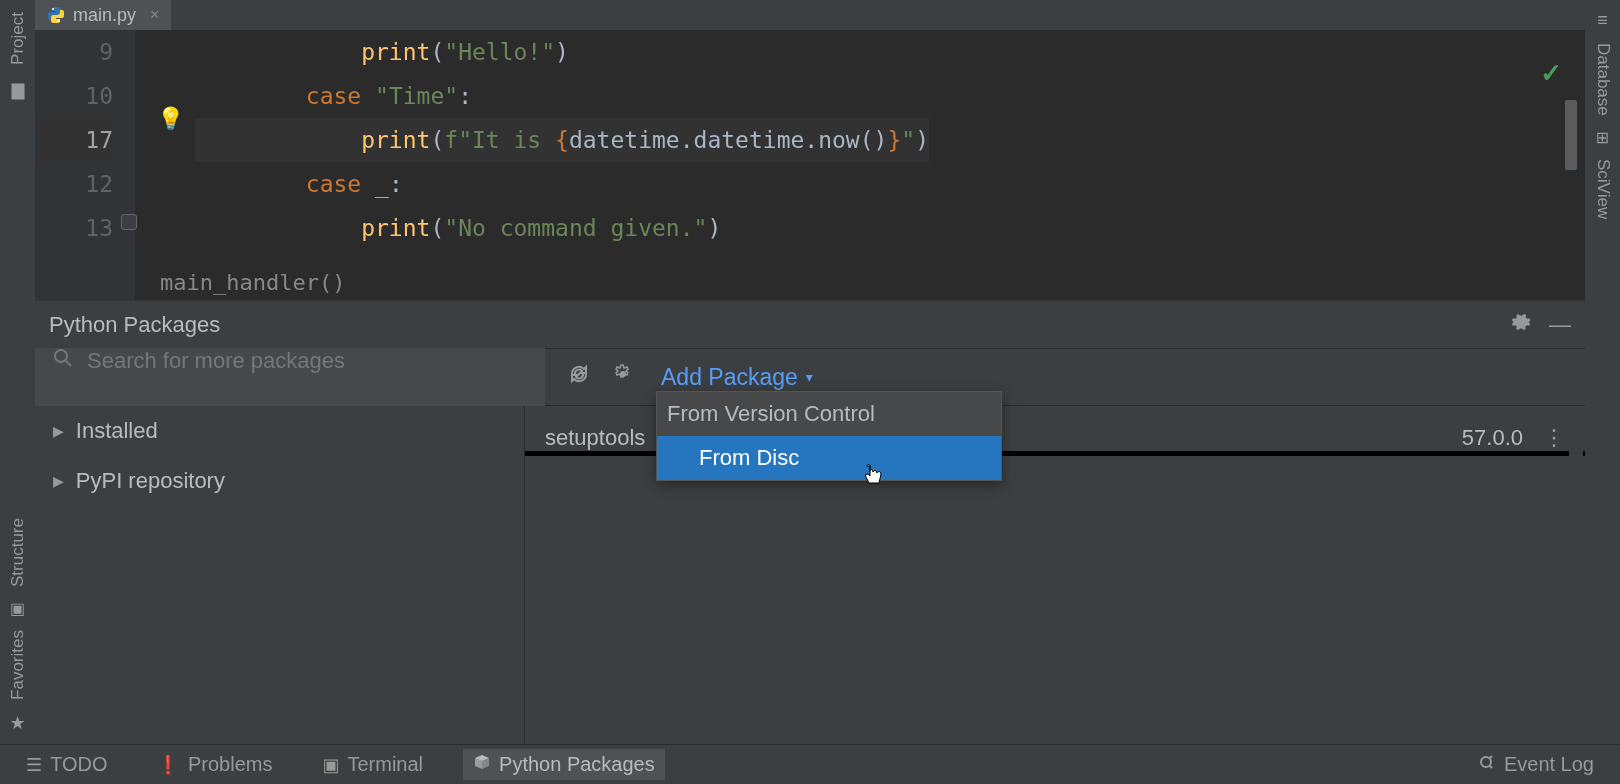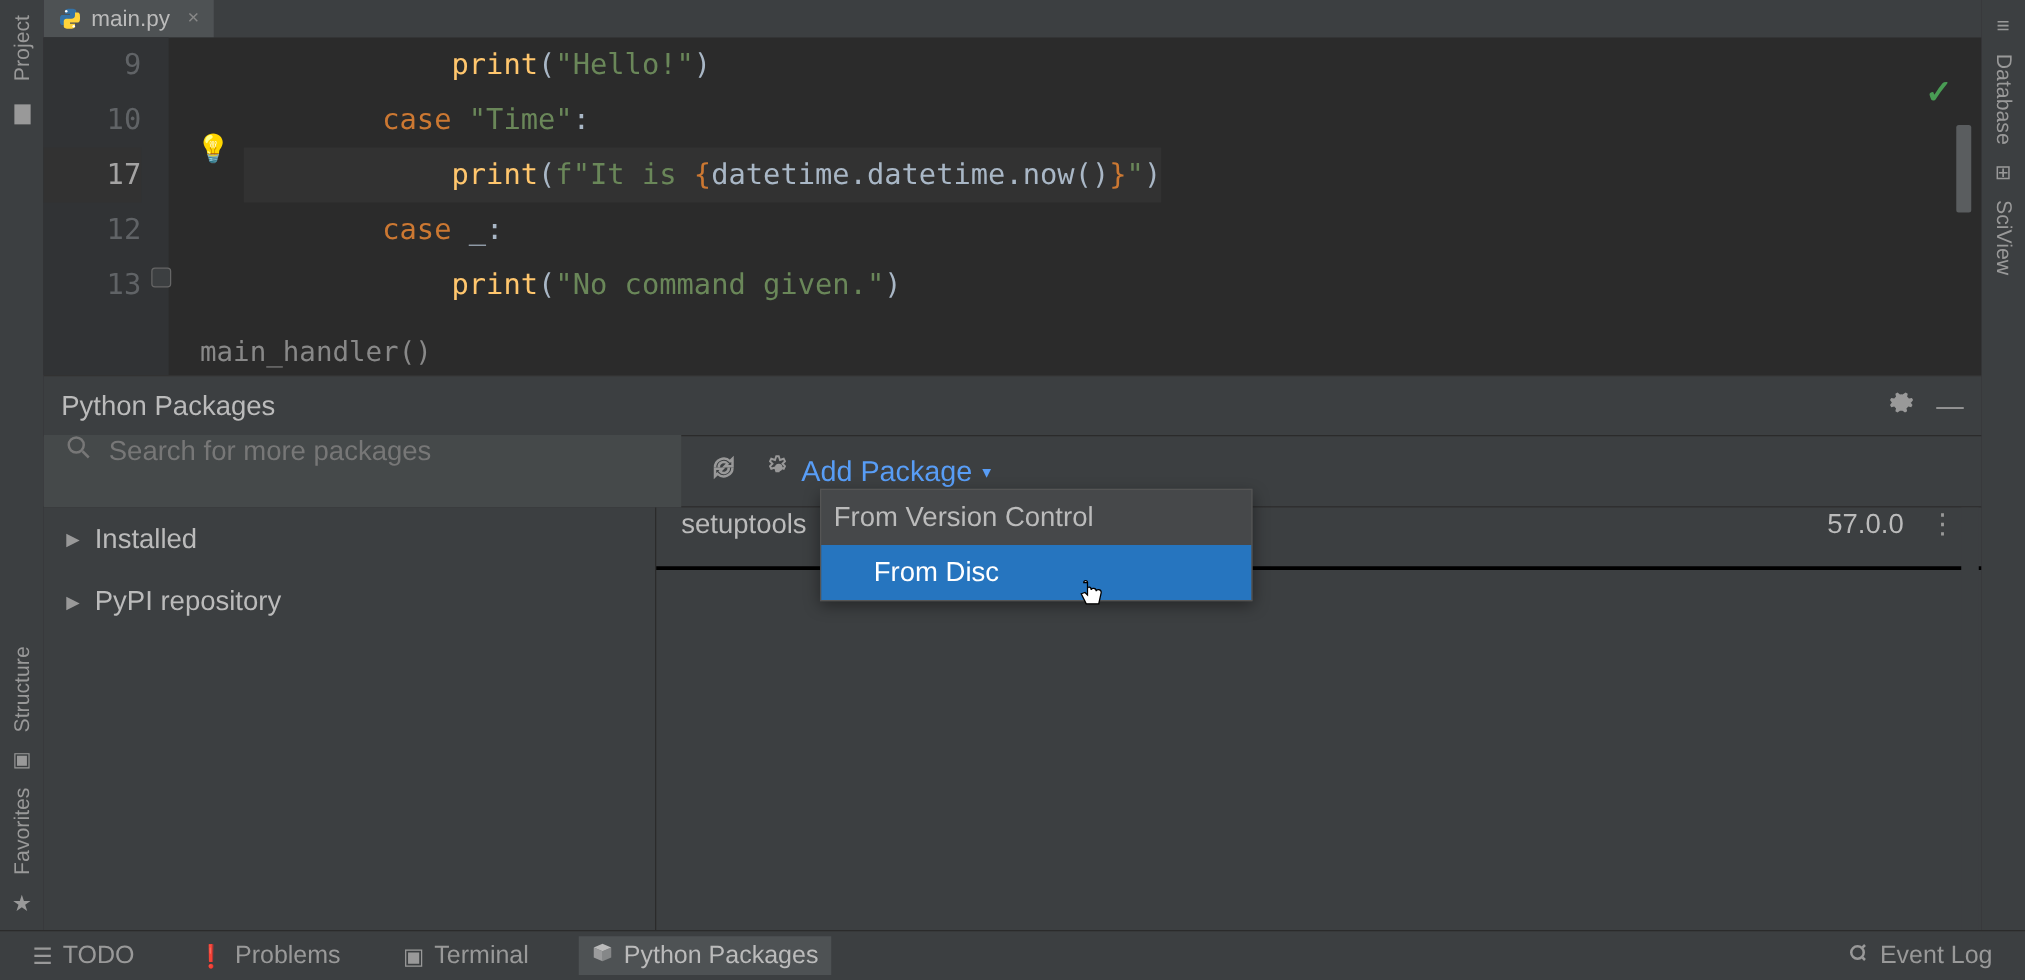--- a/index.html
+++ b/index.html
@@ -214,21 +214,21 @@
   font-size: 22px;
   color: #bbb;
   width: 100%;
 }
 .search-box input::placeholder { color: #777; }
 .search-icon { color: #777; font-size: 20px; }
 .tb-icon { color: #999; font-size: 22px; margin-left: 24px; cursor: pointer; }
 .add-pkg {
   color: #589df6;
   font-size: 23px;
-  margin-left: 8px;
+  margin-left: 28px;
   cursor: pointer;
   display: flex;
   align-items: center;
   gap: 8px;
 }
 .add-pkg .chev { font-size: 14px; }
 
 
 .pkg-body {
   position: absolute;
@@ -253,25 +253,25 @@
   cursor: pointer;
 }
 .tree-item .arrow { color: #999; font-size: 14px; }
 .pkg-list {
   flex: 1;
   position: relative;
 }
 .pkg-row {
   height: 50px;
   display: flex;
-  align-items: flex-start;
+  align-items: flex-end;
   padding: 0 20px;
   font-size: 22px;
   color: #bbb;
-  border-bottom: 3px solid #000000;
+  border-bottom: 5px solid #000000;
 }
 .pkg-row .vers { margin-left: auto; margin-right: 20px; }
 .pkg-row .more { color: #999; cursor: pointer; font-size: 22px; }
 
 
 .dropdown {
   position: absolute;
   left: 656px;
   top: 391px;
   width: 346px;

